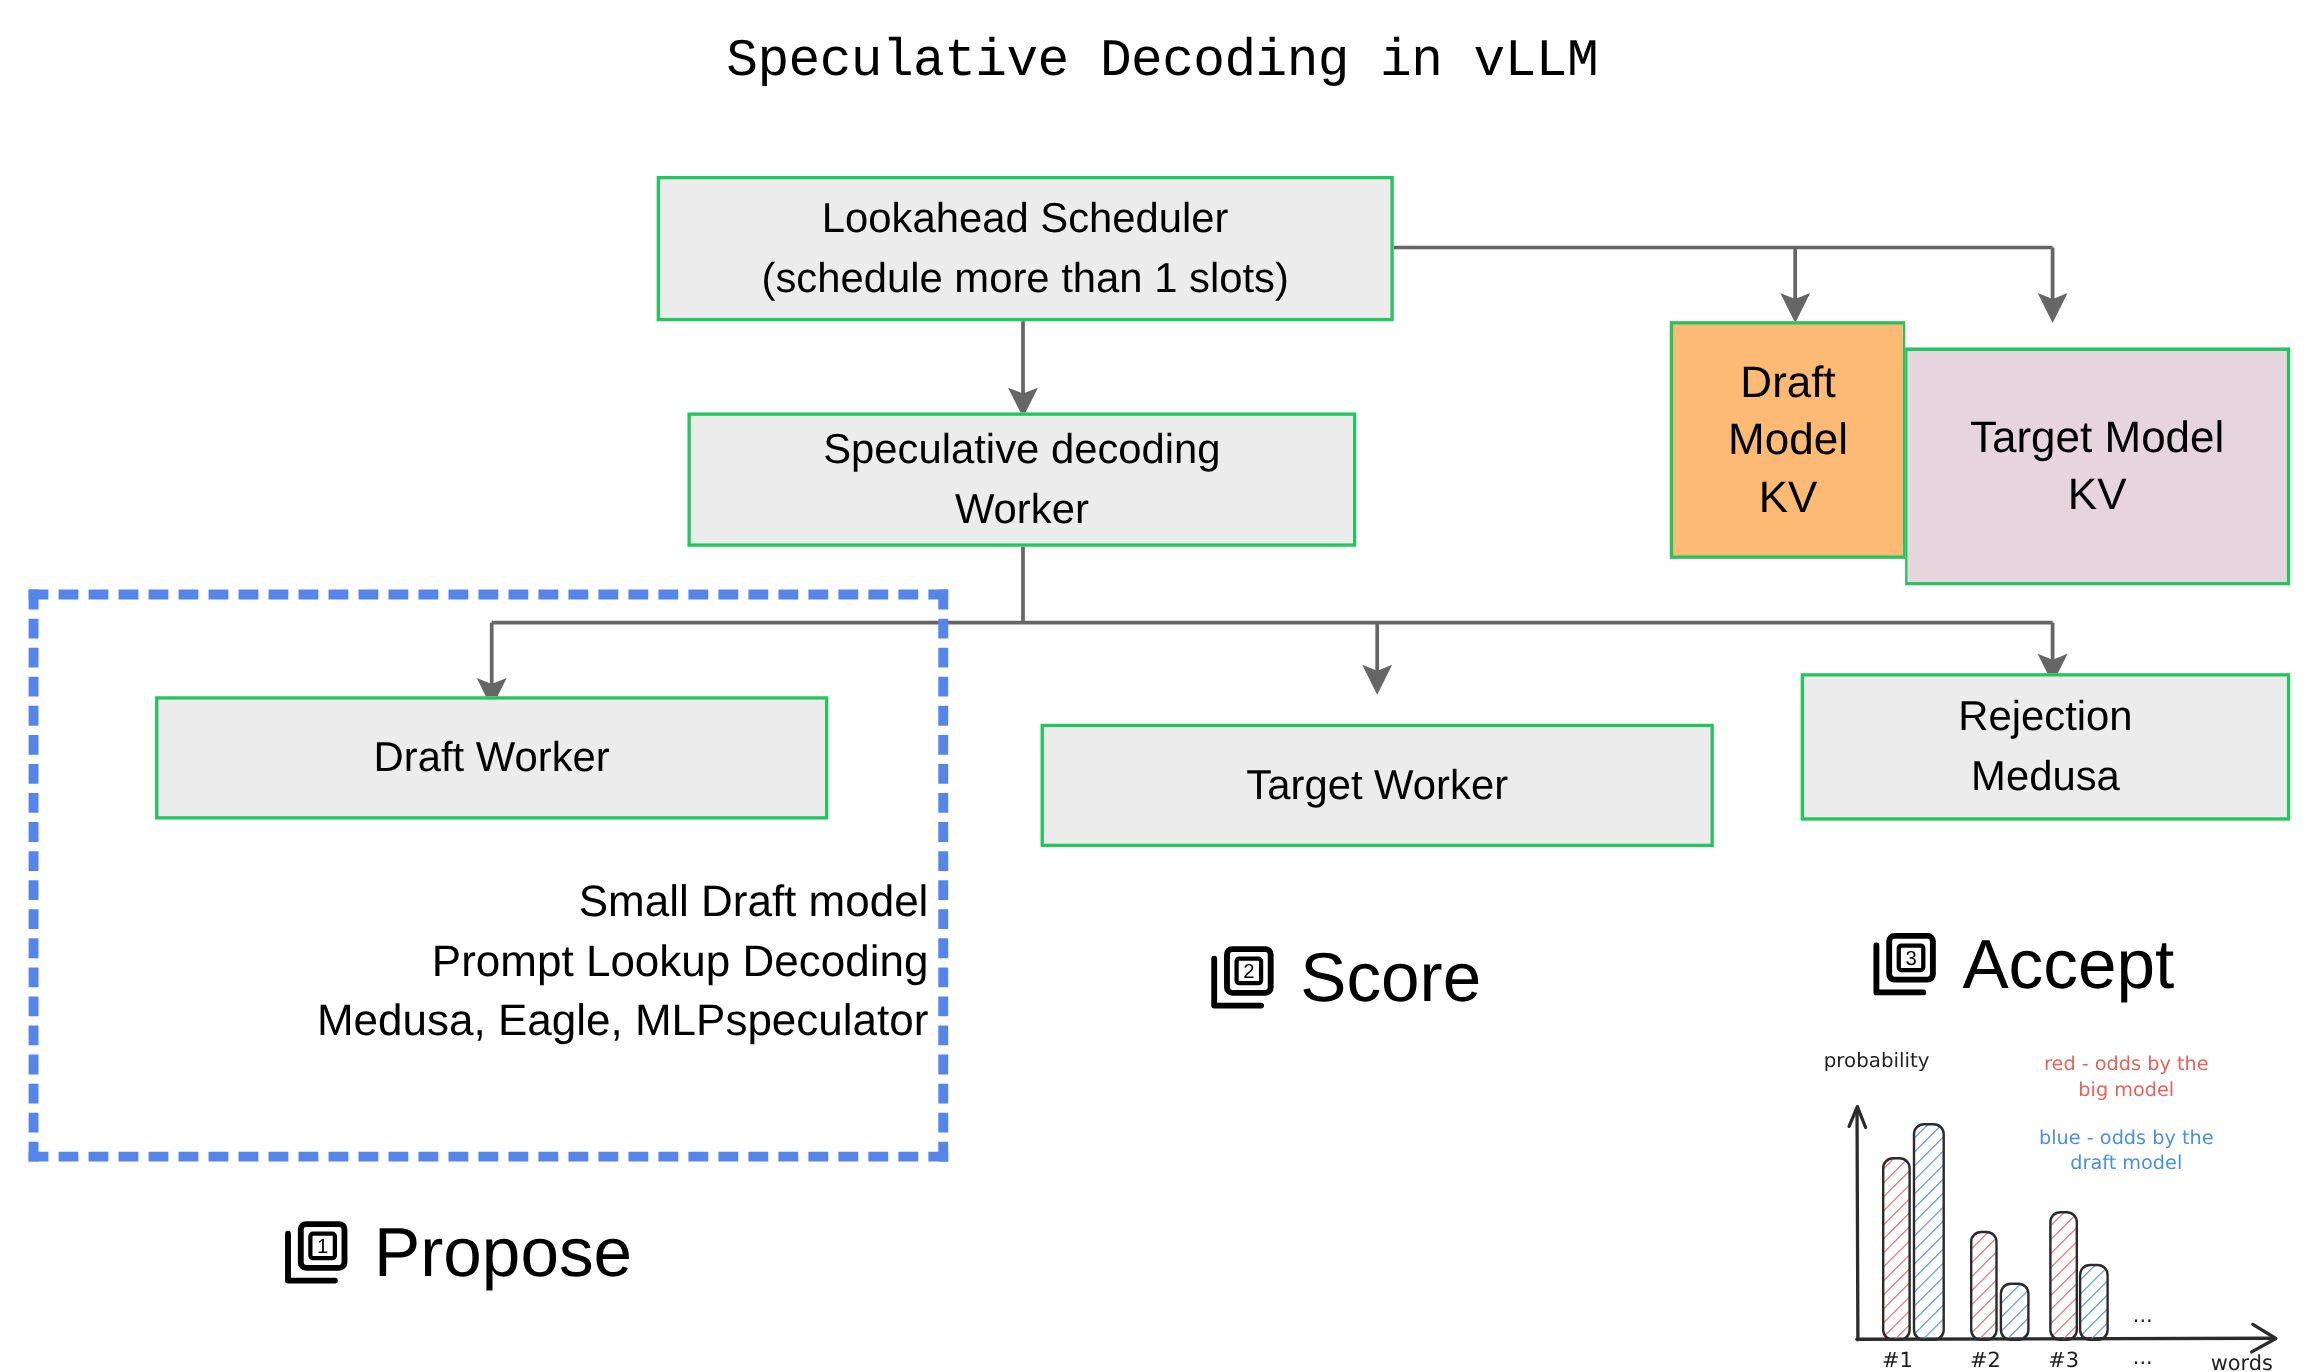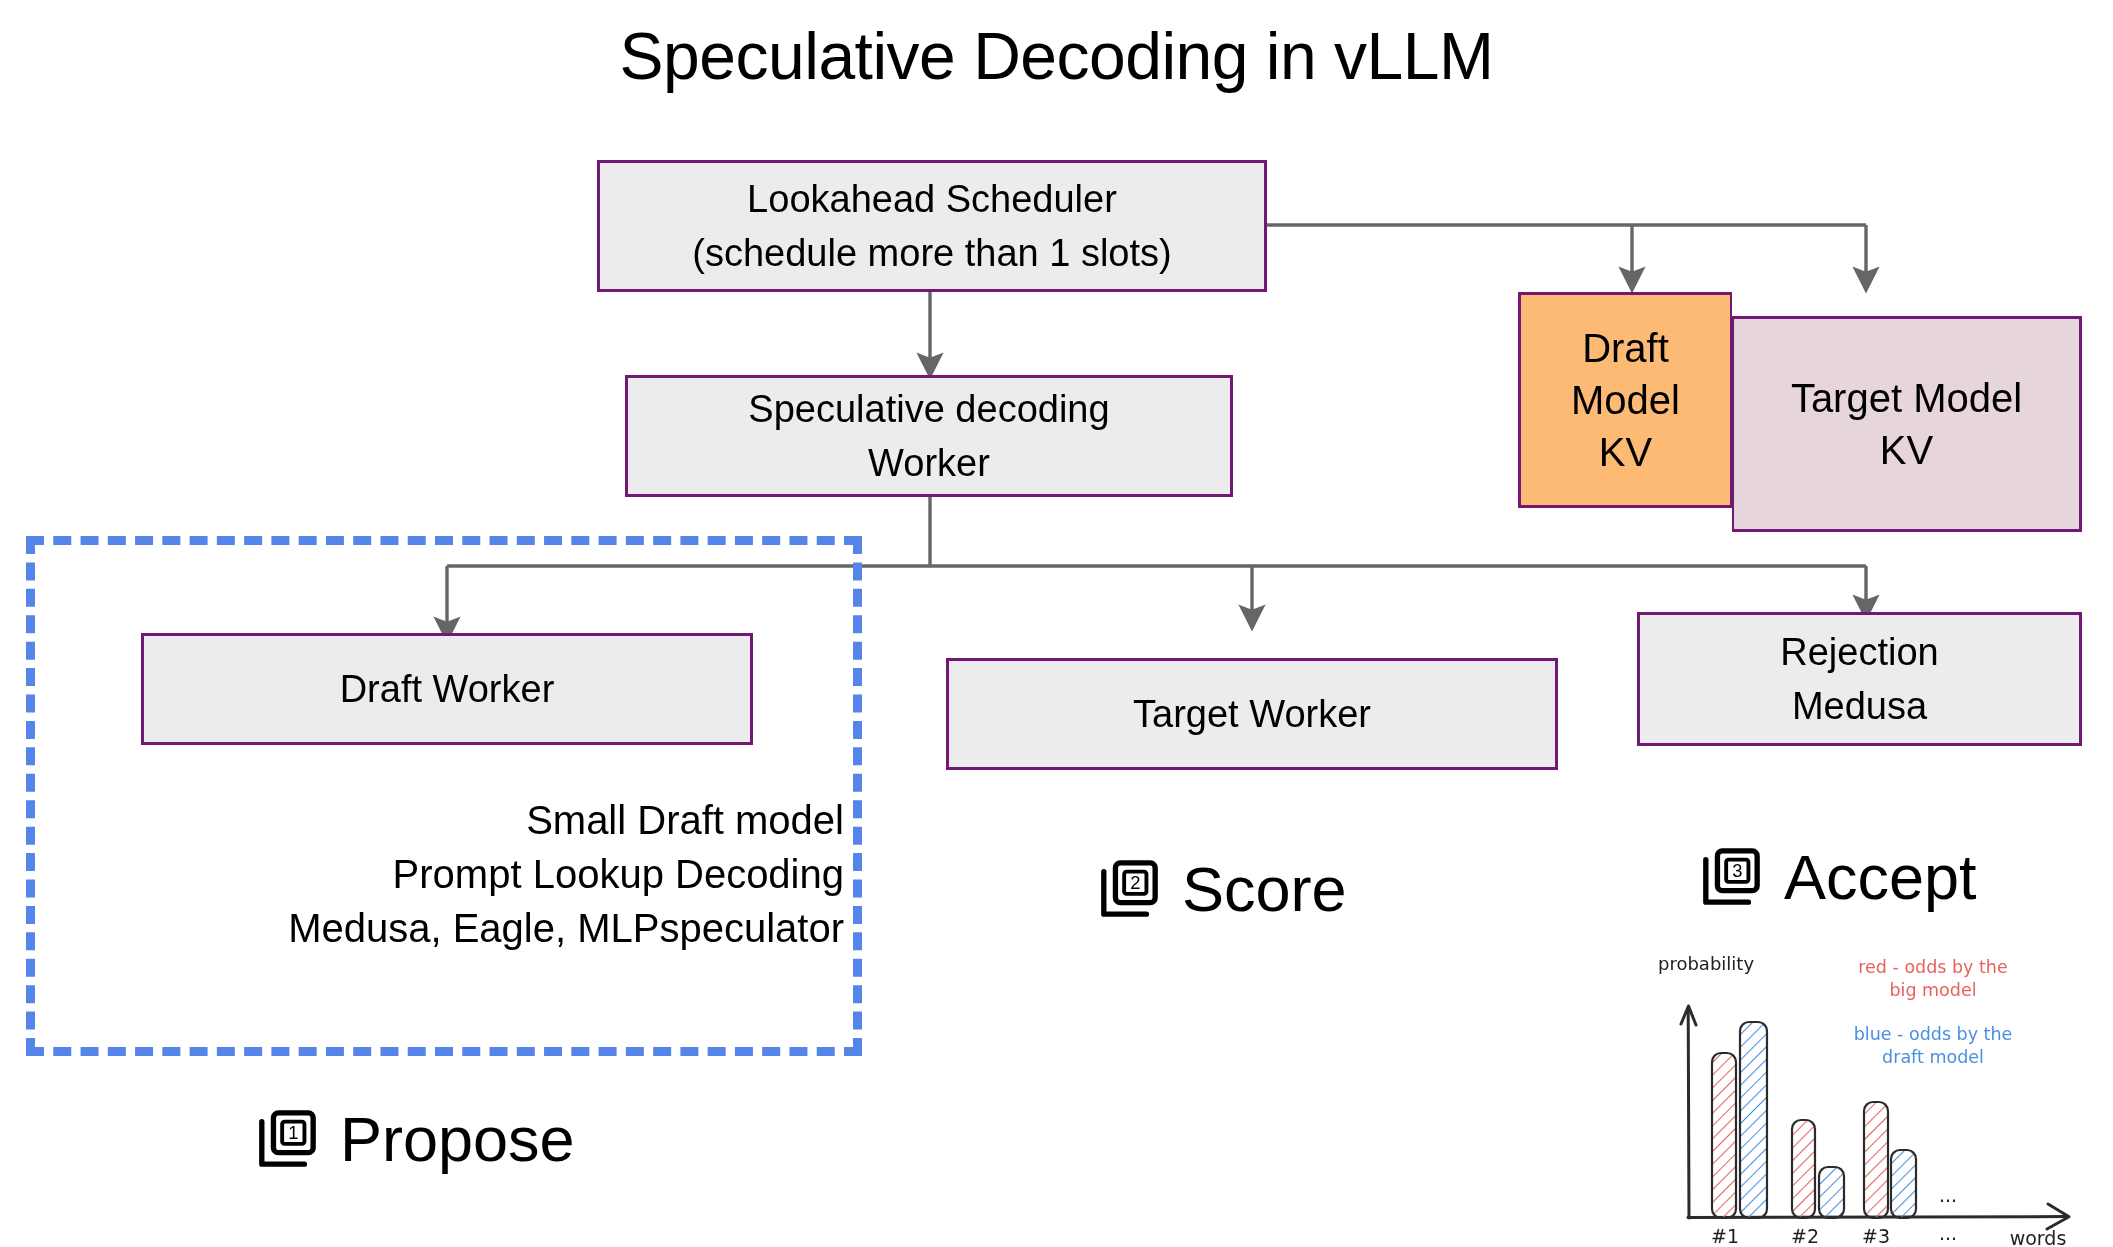--- a/index.html
+++ b/index.html
@@ -10,31 +10,32 @@
     font-family:"Liberation Sans","DejaVu Sans",sans-serif;
     overflow:hidden;
     position:relative;
   }
   #stage{position:relative;width:2113px;height:1247px;}
 
   
   .title{
     position:absolute;left:0;top:14px;width:2113px;
     text-align:center;
-    font-size:66px;line-height:84px;
+    font-size:48px;line-height:84px;
     font-weight:400;color:#000;
     letter-spacing:-0.5px;
+    font-family:Liberation Mono, monospace;
   }
 
   
   .box{
     position:absolute;
     box-sizing:border-box;
     background:#ececec;
-    border:3px solid #701a75;
+    border:3px solid #22c55e;
     display:flex;align-items:center;justify-content:center;
     text-align:center;
     color:#000;
     font-size:38px;line-height:54px;
     white-space:pre-line;
   }
   .box.kv-draft{background:#fdba74;border-right-width:2px;}
   .box.kv-target{background:#e7d5de;border-left-width:2px;margin-top:24px;}
 
   

